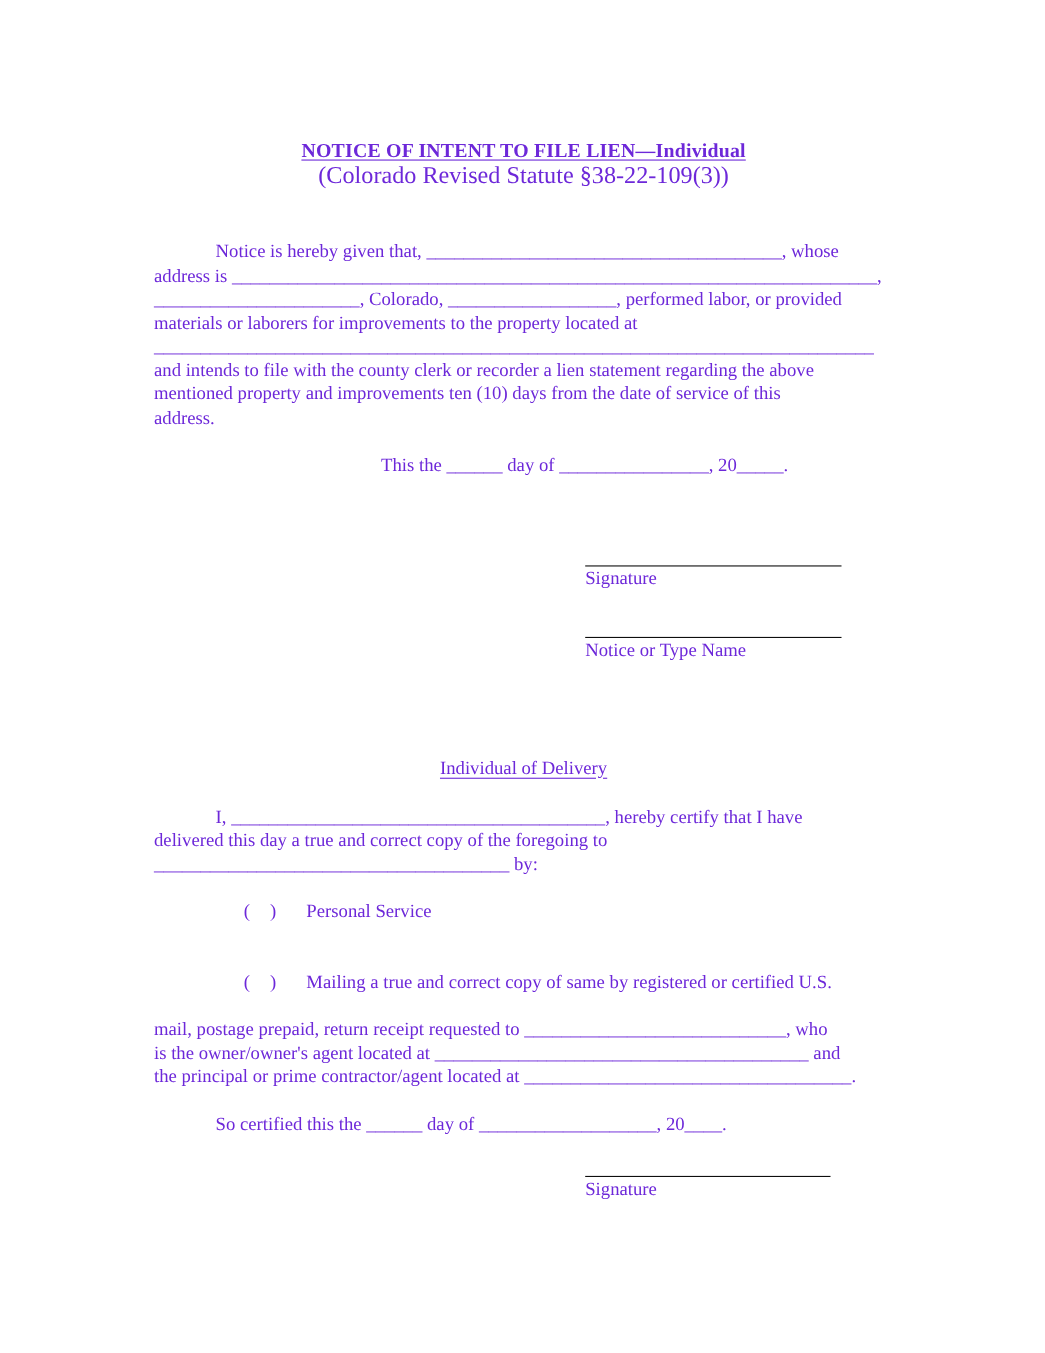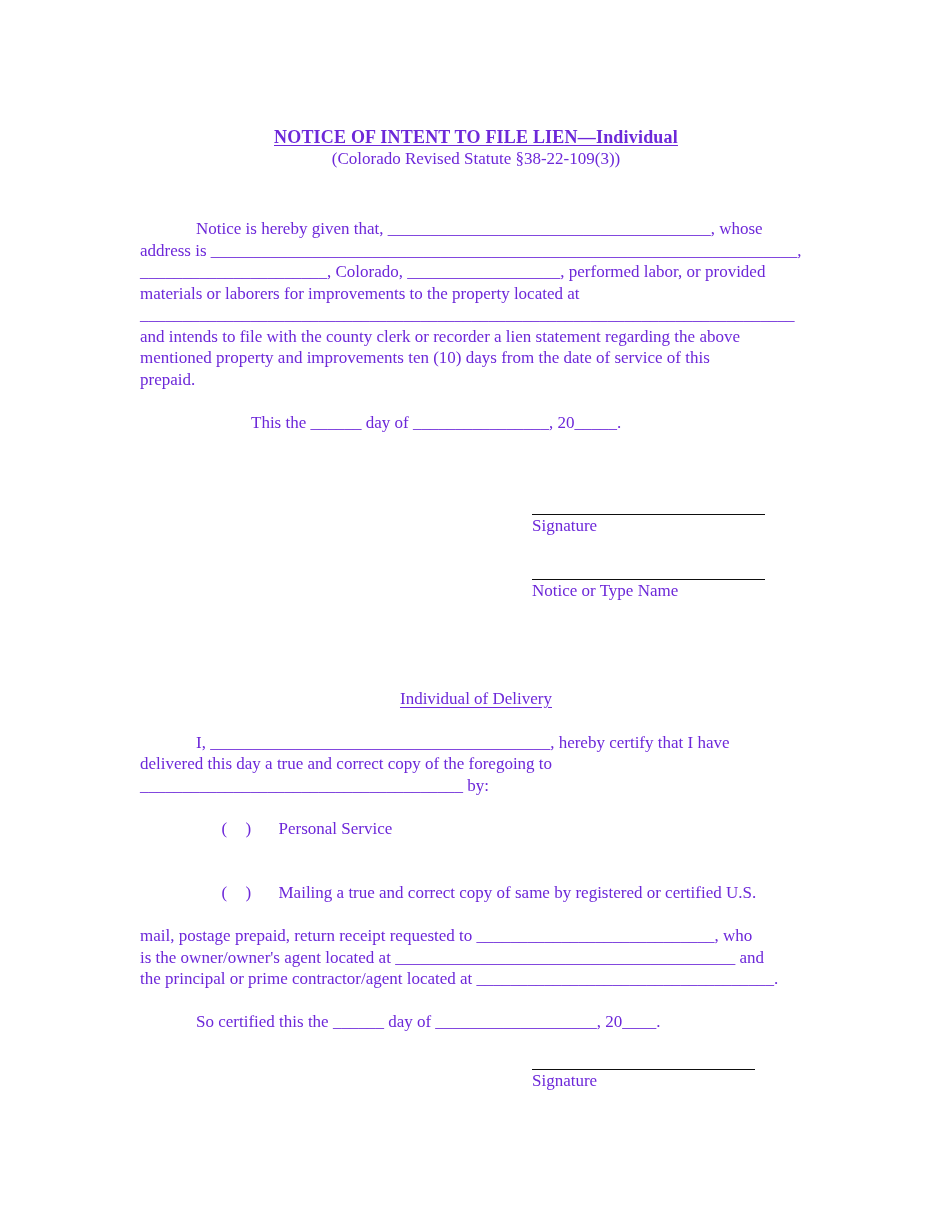--- a/index.html
+++ b/index.html
@@ -25,28 +25,28 @@
   .doc-title {
     font-weight: bold;
     font-size: 18px;
     line-height: 22px;
     text-decoration: underline;
     text-underline-offset: 2px;
     letter-spacing: 0.2px;
     white-space: nowrap;
   }
   .doc-subtitle {
-    font-size: 17px;
+    font-size: 22px;
     line-height: 22px;
     white-space: nowrap;
   }
   .para { margin-top: 48px; }
   .line { white-space: pre; }
   .indent { padding-left: 56px; font-family: Liberation Serif, serif; }
-  .date-line { margin-top: 22px; padding-left: 111px; }
+  .date-line { margin-top: 22px; padding-left: 111px; text-align: center; }
   .sig-block { margin-left: 392px; }
   .sig-rule {
     width: 233px;
     height: 0;
     border-bottom: 1.6px solid #0e0e0e;
   }
   .sig-rule.first { margin-top: 80px; }
   .sig-rule.second { margin-top: 42px; }
   .sig-rule.bottom { margin-top: 37px; width: 223px; }
   .sig-label { line-height: 22px; }
@@ -75,21 +75,21 @@
   <div class="center doc-subtitle">(Colorado Revised Statute §38-22-109(3))</div>
 
   <div class="para">
     <div class="line indent">Notice is hereby given that, ______________________________________, whose</div>
     <div class="line">address is _____________________________________________________________________,</div>
     <div class="line">______________________, Colorado, __________________, performed labor, or provided</div>
     <div class="line">materials or laborers for improvements to the property located at</div>
     <div class="line">_____________________________________________________________________________</div>
     <div class="line">and intends to file with the county clerk or recorder a lien statement regarding the above</div>
     <div class="line">mentioned property and improvements ten (10) days from the date of service of this</div>
-    <div class="line">prepaid.</div>
+    <div class="line">address.</div>
   </div>
 
   <div class="line date-line">This the ______ day of ________________, 20_____.</div>
 
   <div class="sig-block">
     <div class="sig-rule first"></div>
     <div class="sig-label">Signature</div>
     <div class="sig-rule second"></div>
     <div class="sig-label">Notice or Type Name</div>
   </div>

